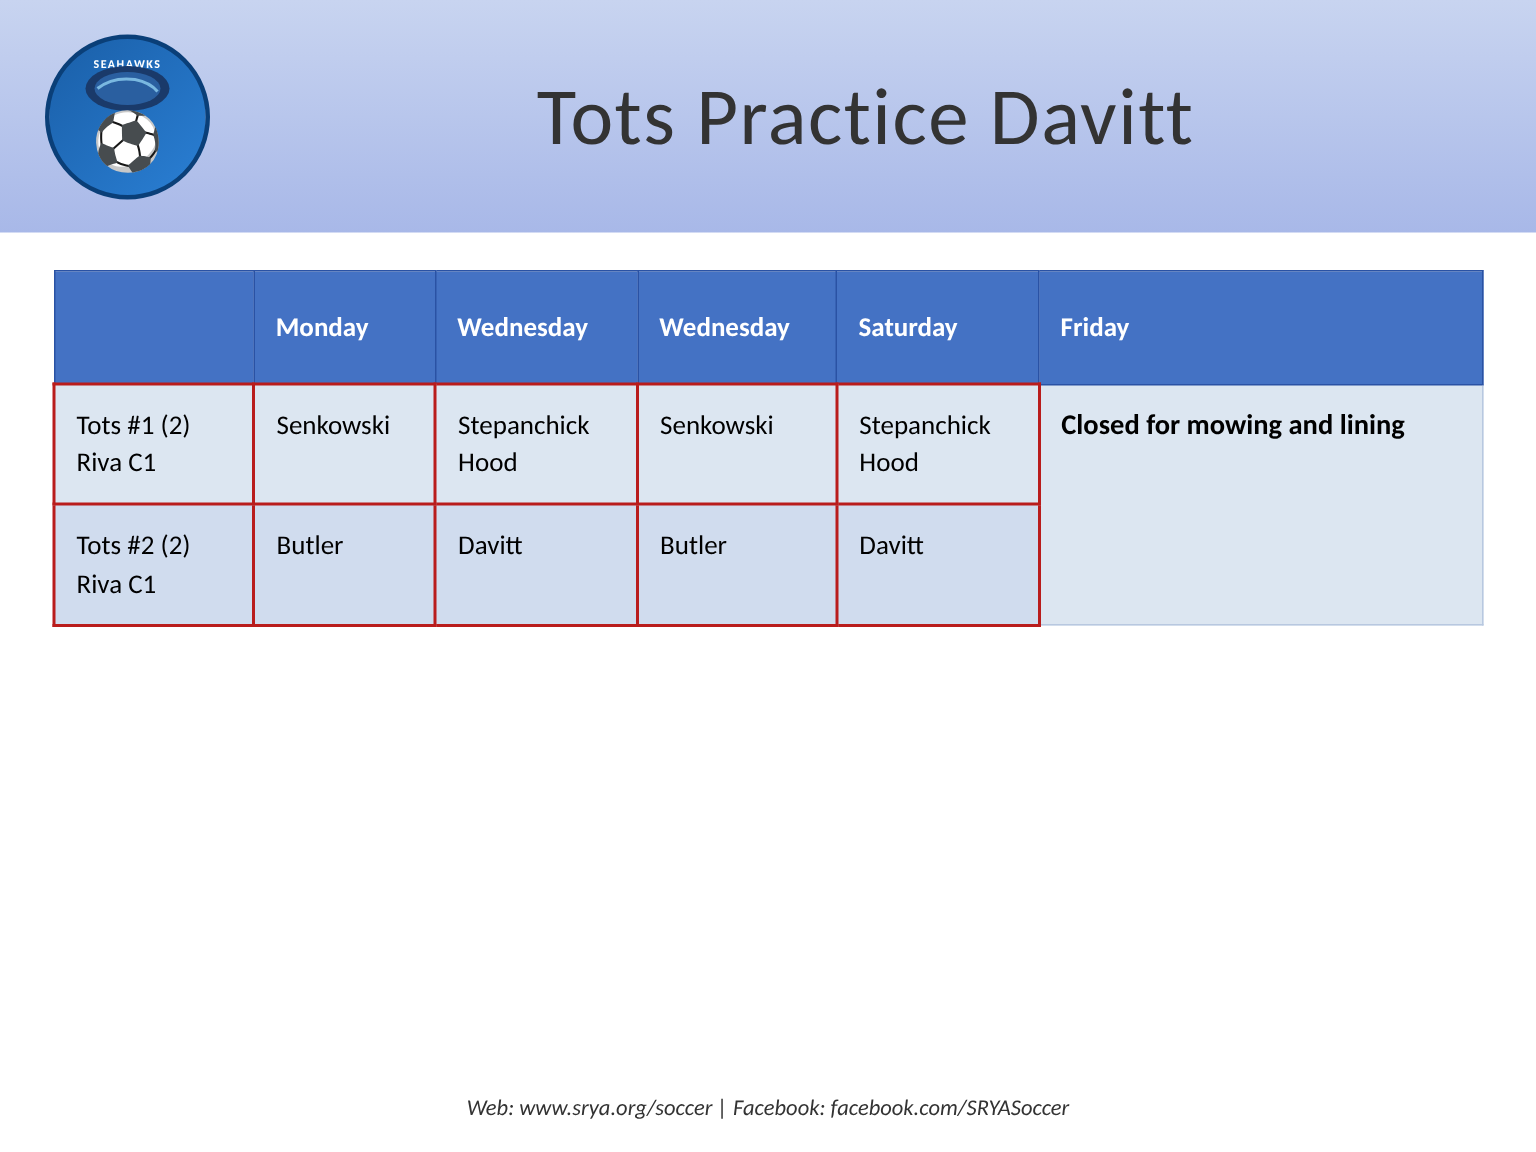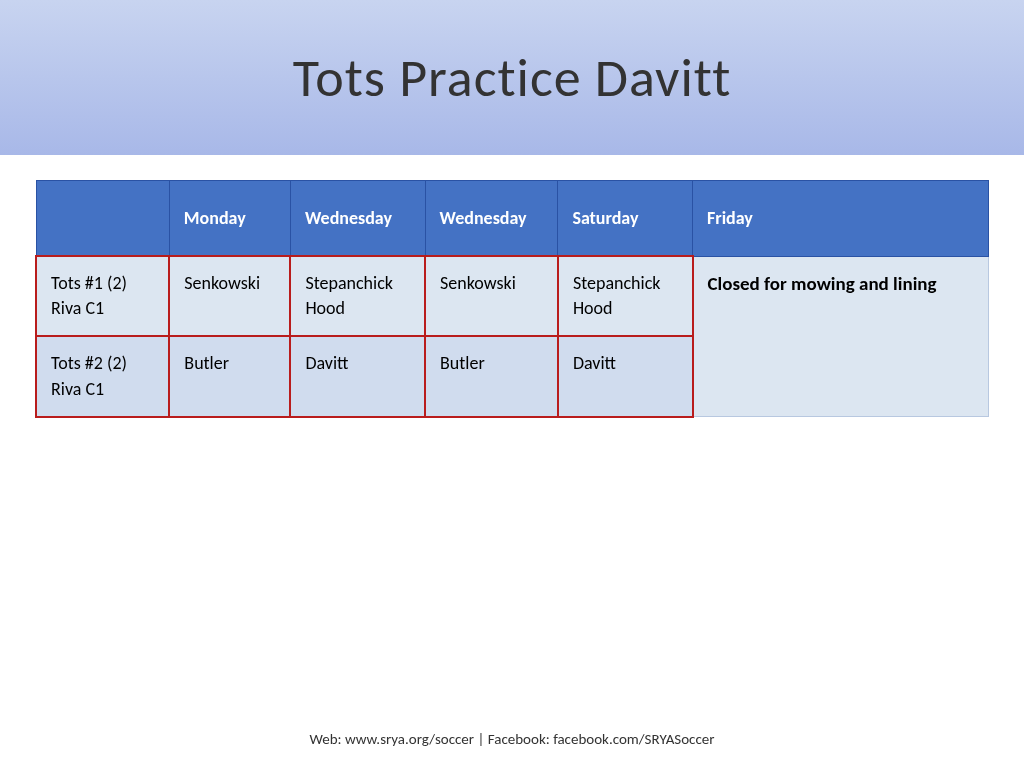--- a/index.html
+++ b/index.html
@@ -131,26 +131,39 @@
     }
 
     
     .footer {
       position: absolute;
       bottom: 20px;
       width: 100%;
       text-align: center;
       font-size: 15px;
       color: #333333;
+      font-style: italic;
     }
   </style>
 </head>
 <body>
 
 <div class="header">
+  <div class="logo-area">
+    <div class="logo-svg-container">
+      <span class="logo-text-top">SEAHAWKS</span>
+
+      <svg width="60" height="35" viewBox="0 0 60 35" style="position:absolute;top:15px;">
+        <ellipse cx="30" cy="18" rx="28" ry="15" fill="#1a3a6a"></ellipse>
+        <ellipse cx="30" cy="18" rx="22" ry="11" fill="#2a5fa0"></ellipse>
+        <path d="M10 18 Q20 10 35 12 Q45 14 50 20" stroke="#7ab8e0" stroke-width="2" fill="none"></path>
+      </svg>
+      <span class="soccer-ball">⚽</span>
+    </div>
+  </div>
   <div class="header-title-area">
     <h1 class="page-title">Tots Practice Davitt</h1>
   </div>
 </div>
 
 <div class="table-section">
   <table>
     <thead>
       <tr class="header-row">
         <th></th>

